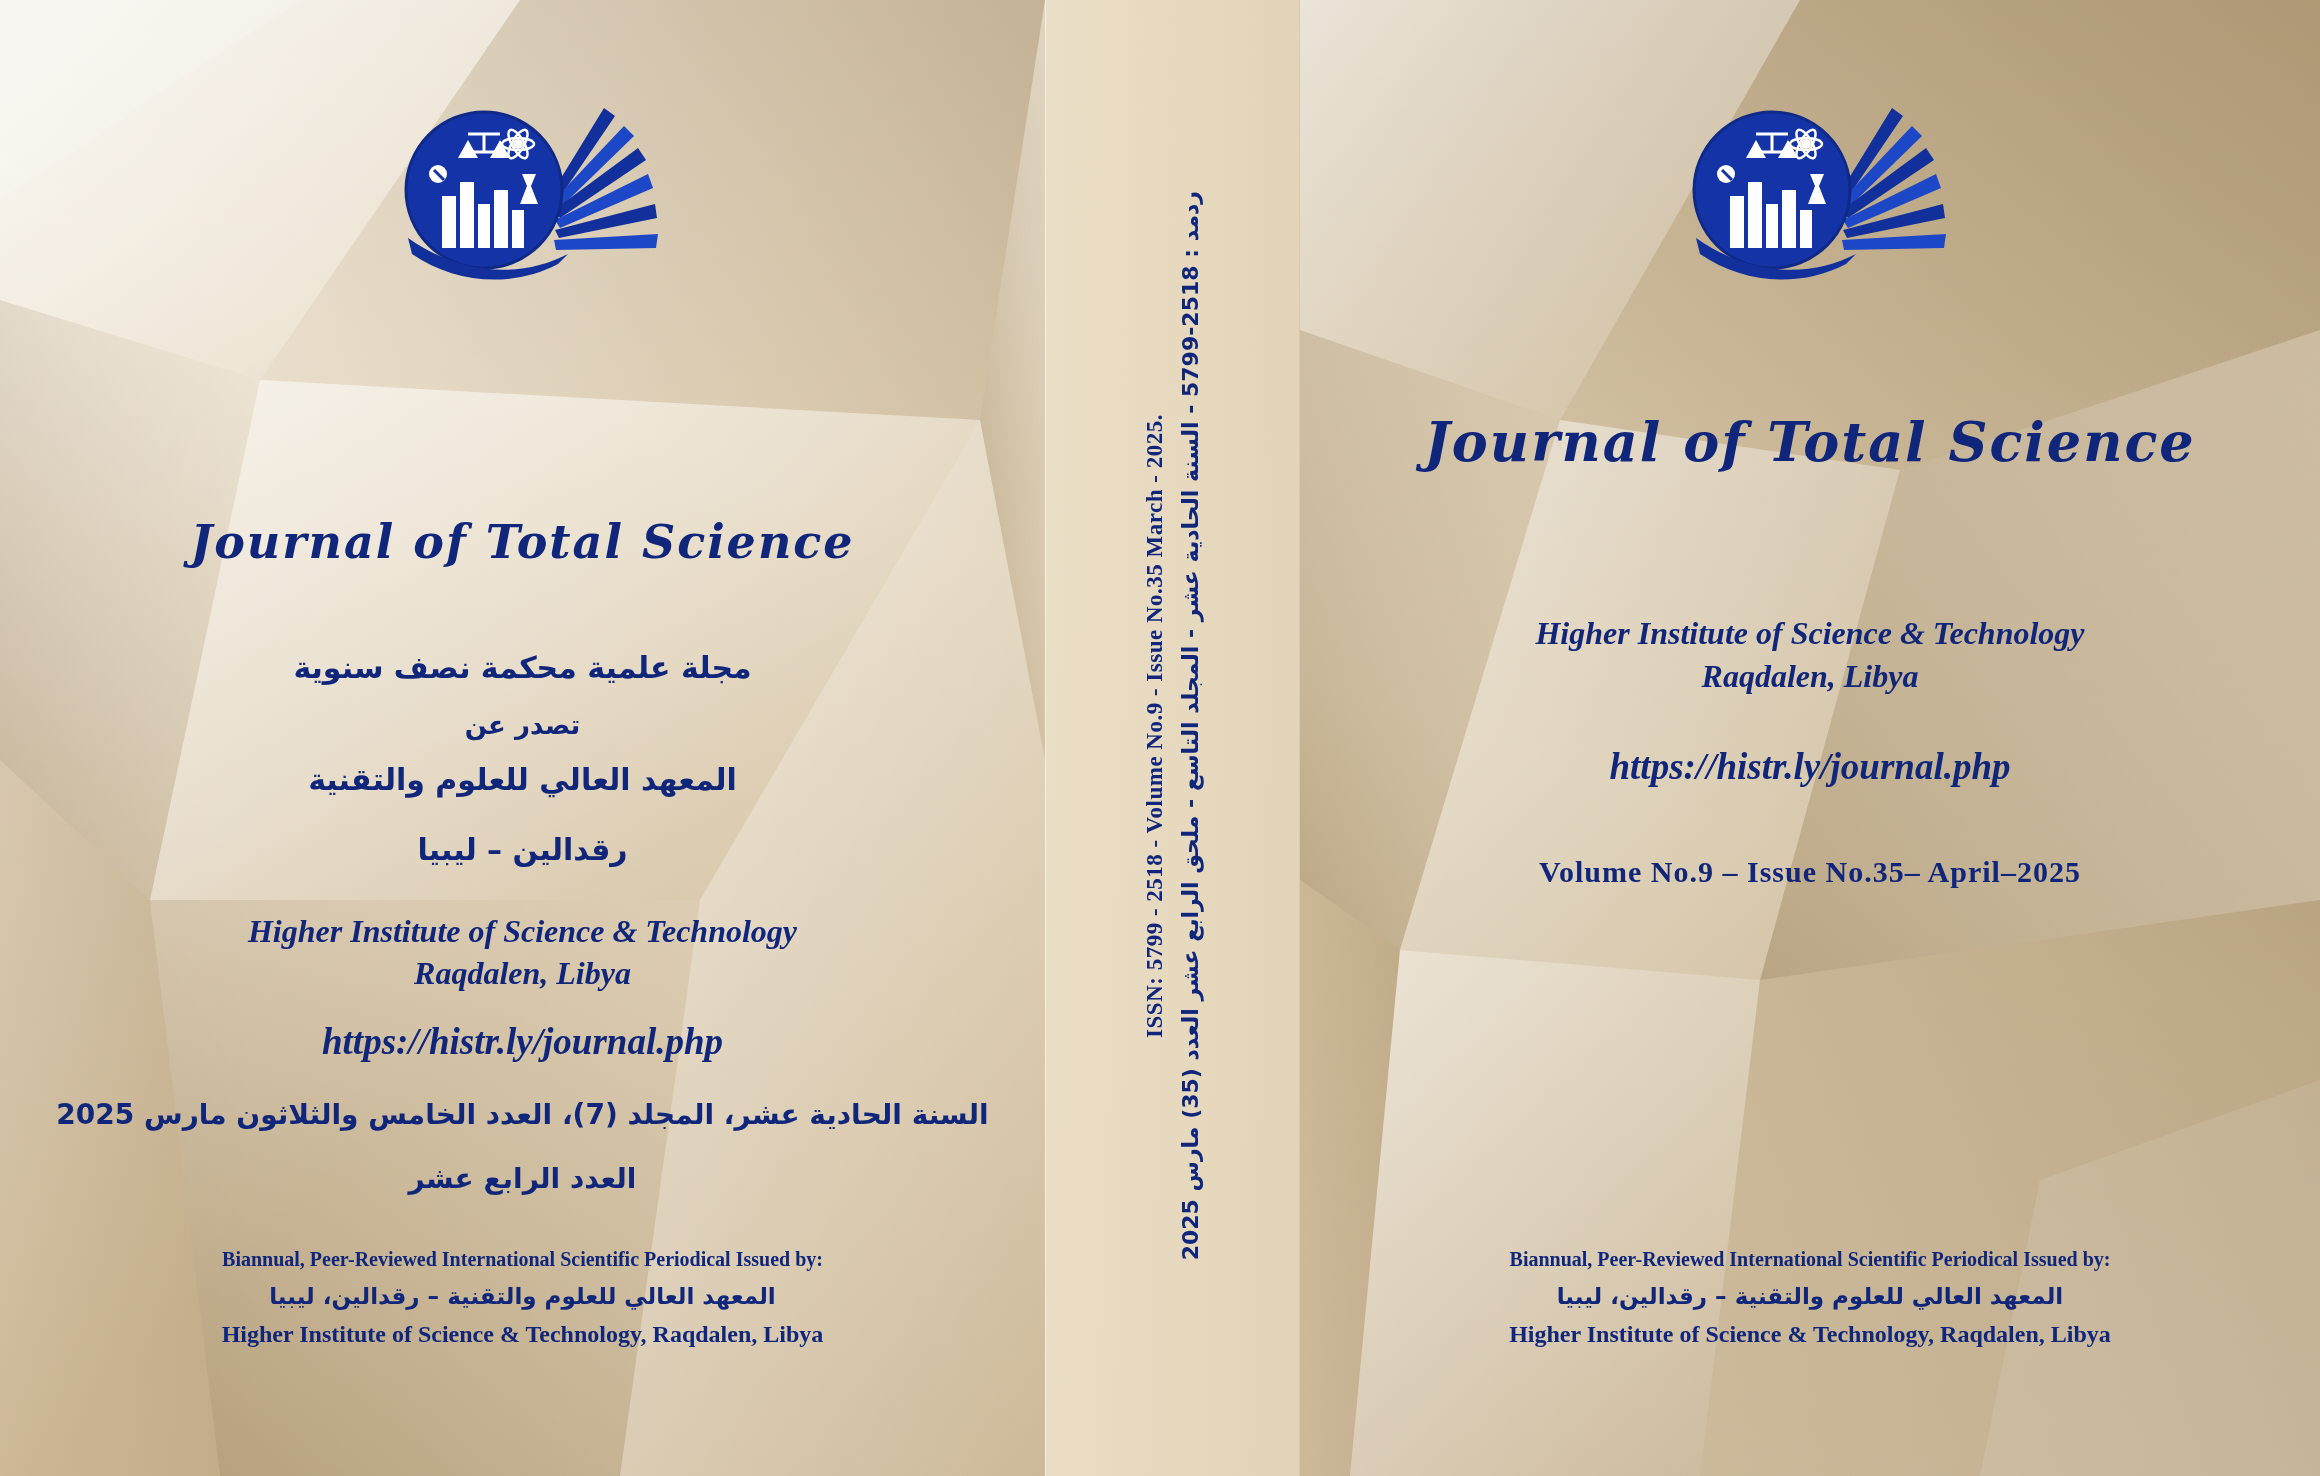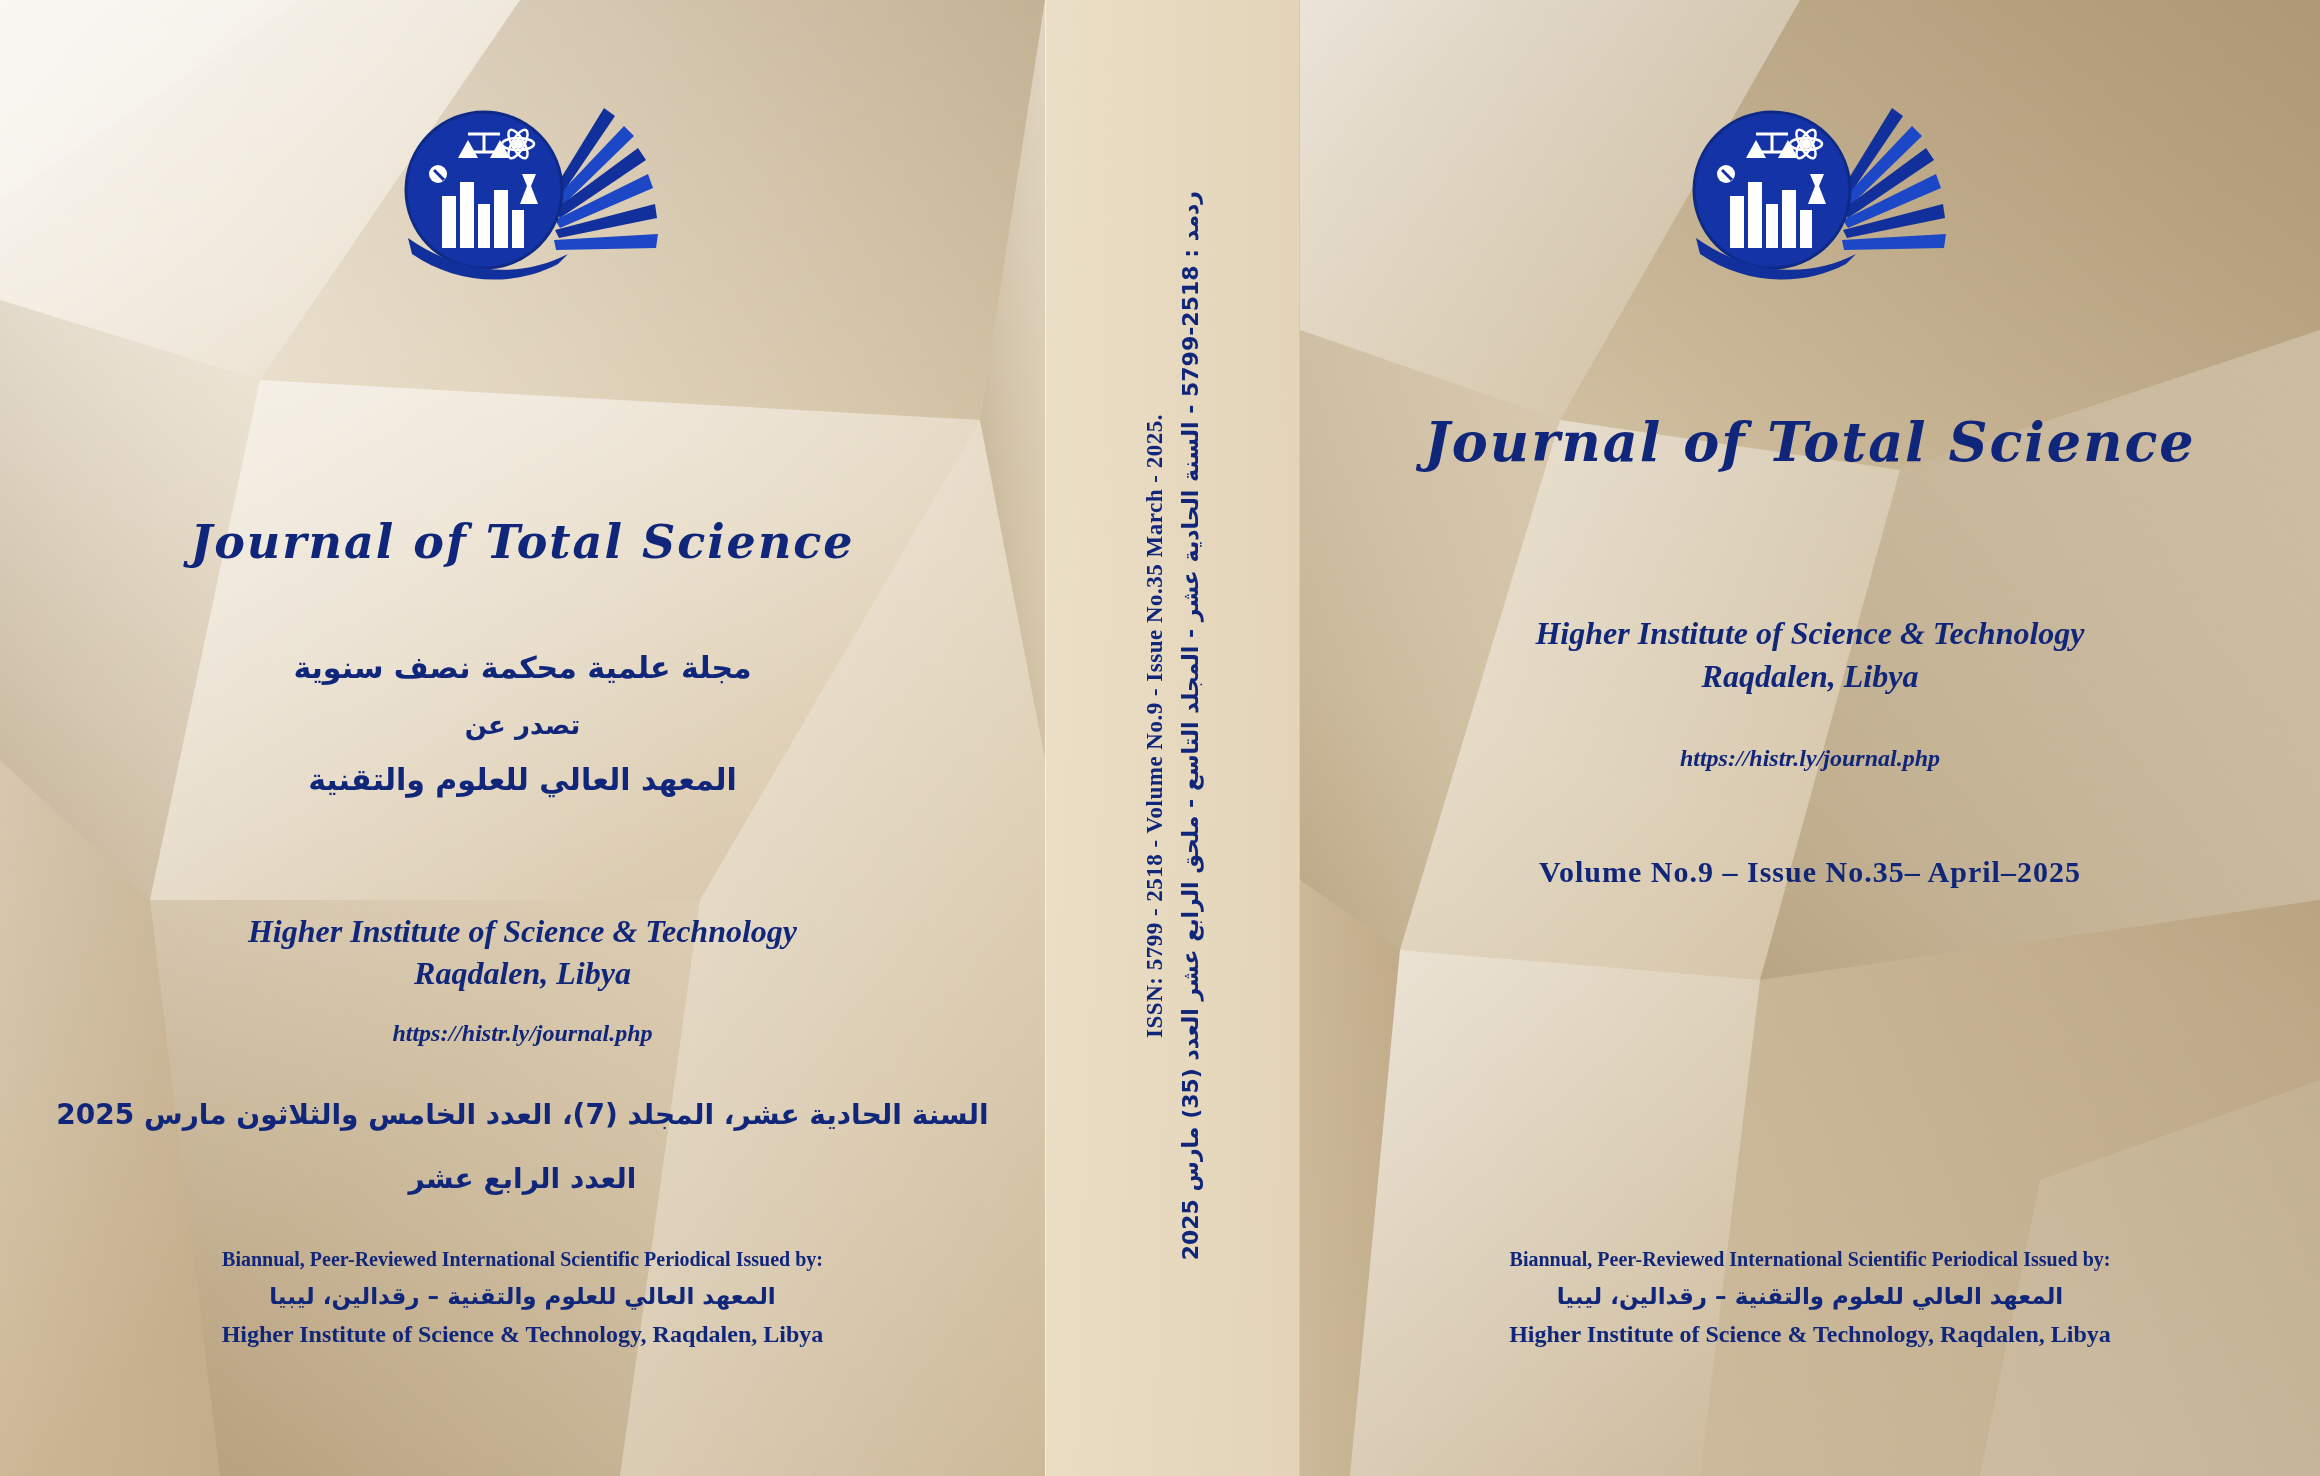--- a/index.html
+++ b/index.html
@@ -61,21 +61,21 @@
     font-size:46px;font-style:italic;font-weight:bold;letter-spacing:2px;
     font-family:"DejaVu Serif", serif;
   }
   .title-en-front{
     font-size:54px;font-style:italic;font-weight:bold;letter-spacing:2px;
     font-family:"DejaVu Serif", serif;
   }
   .sub-ar{font-size:30px;letter-spacing:2px;text-align:center;}
   .sub-ar-sm{font-size:26px;letter-spacing:2px;}
   .inst-en{font-size:32px;font-style:italic;font-weight:bold;line-height:1.35;}
-  .url-en{font-size:24px;font-style:italic;font-weight:bold;}
+  .url-en{font-size:37px;font-style:italic;font-weight:bold;}
   .vol-ar{font-size:28px;}
   .vol-en{font-size:30px;font-weight:bold;letter-spacing:1px;}
   .foot1{font-size:20px;font-weight:bold;}
   .foot2{font-size:23px;font-weight:bold;font-family:"DejaVu Sans", sans-serif;direction:rtl;}
   .foot3{font-size:24px;font-weight:bold;}
   .foot-block > div{margin-bottom:12px;}
 </style>
 </head>
 <body>
 
@@ -155,20 +155,21 @@
           <path d="M36 160 C 90 198, 150 200, 196 176 L 186 186 C 140 210, 84 206, 40 176 Z" fill="#12309b"></path>
         </g>
       </svg>
     </div>
 
     <div class="center en title-en" style="top:515px;">Journal of Total Science</div>
 
     <div class="center ar sub-ar" style="top:650px;">مجلة علمية محكمة نصف سنوية</div>
     <div class="center ar sub-ar-sm" style="top:710px;">تصدر عن</div>
     <div class="center ar sub-ar" style="top:762px;">المعهد العالي للعلوم والتقنية</div>
+    <div class="center ar sub-ar" style="top:832px;">رقدالين – ليبيا</div>
 
     <div class="center en inst-en" style="top:910px;">Higher Institute of Science &amp; Technology</div>
     <div class="center en inst-en" style="top:952px;">Raqdalen, Libya</div>
 
     <div class="center en url-en" style="top:1020px;">https://histr.ly/journal.php</div>
 
     <div class="center ar vol-ar" style="top:1098px;">السنة الحادية عشر، المجلد (7)، العدد الخامس والثلاثون مارس 2025</div>
     <div class="center ar vol-ar" style="top:1162px;">العدد الرابع عشر</div>
 
     <div class="center foot-block" style="top:1248px;">

